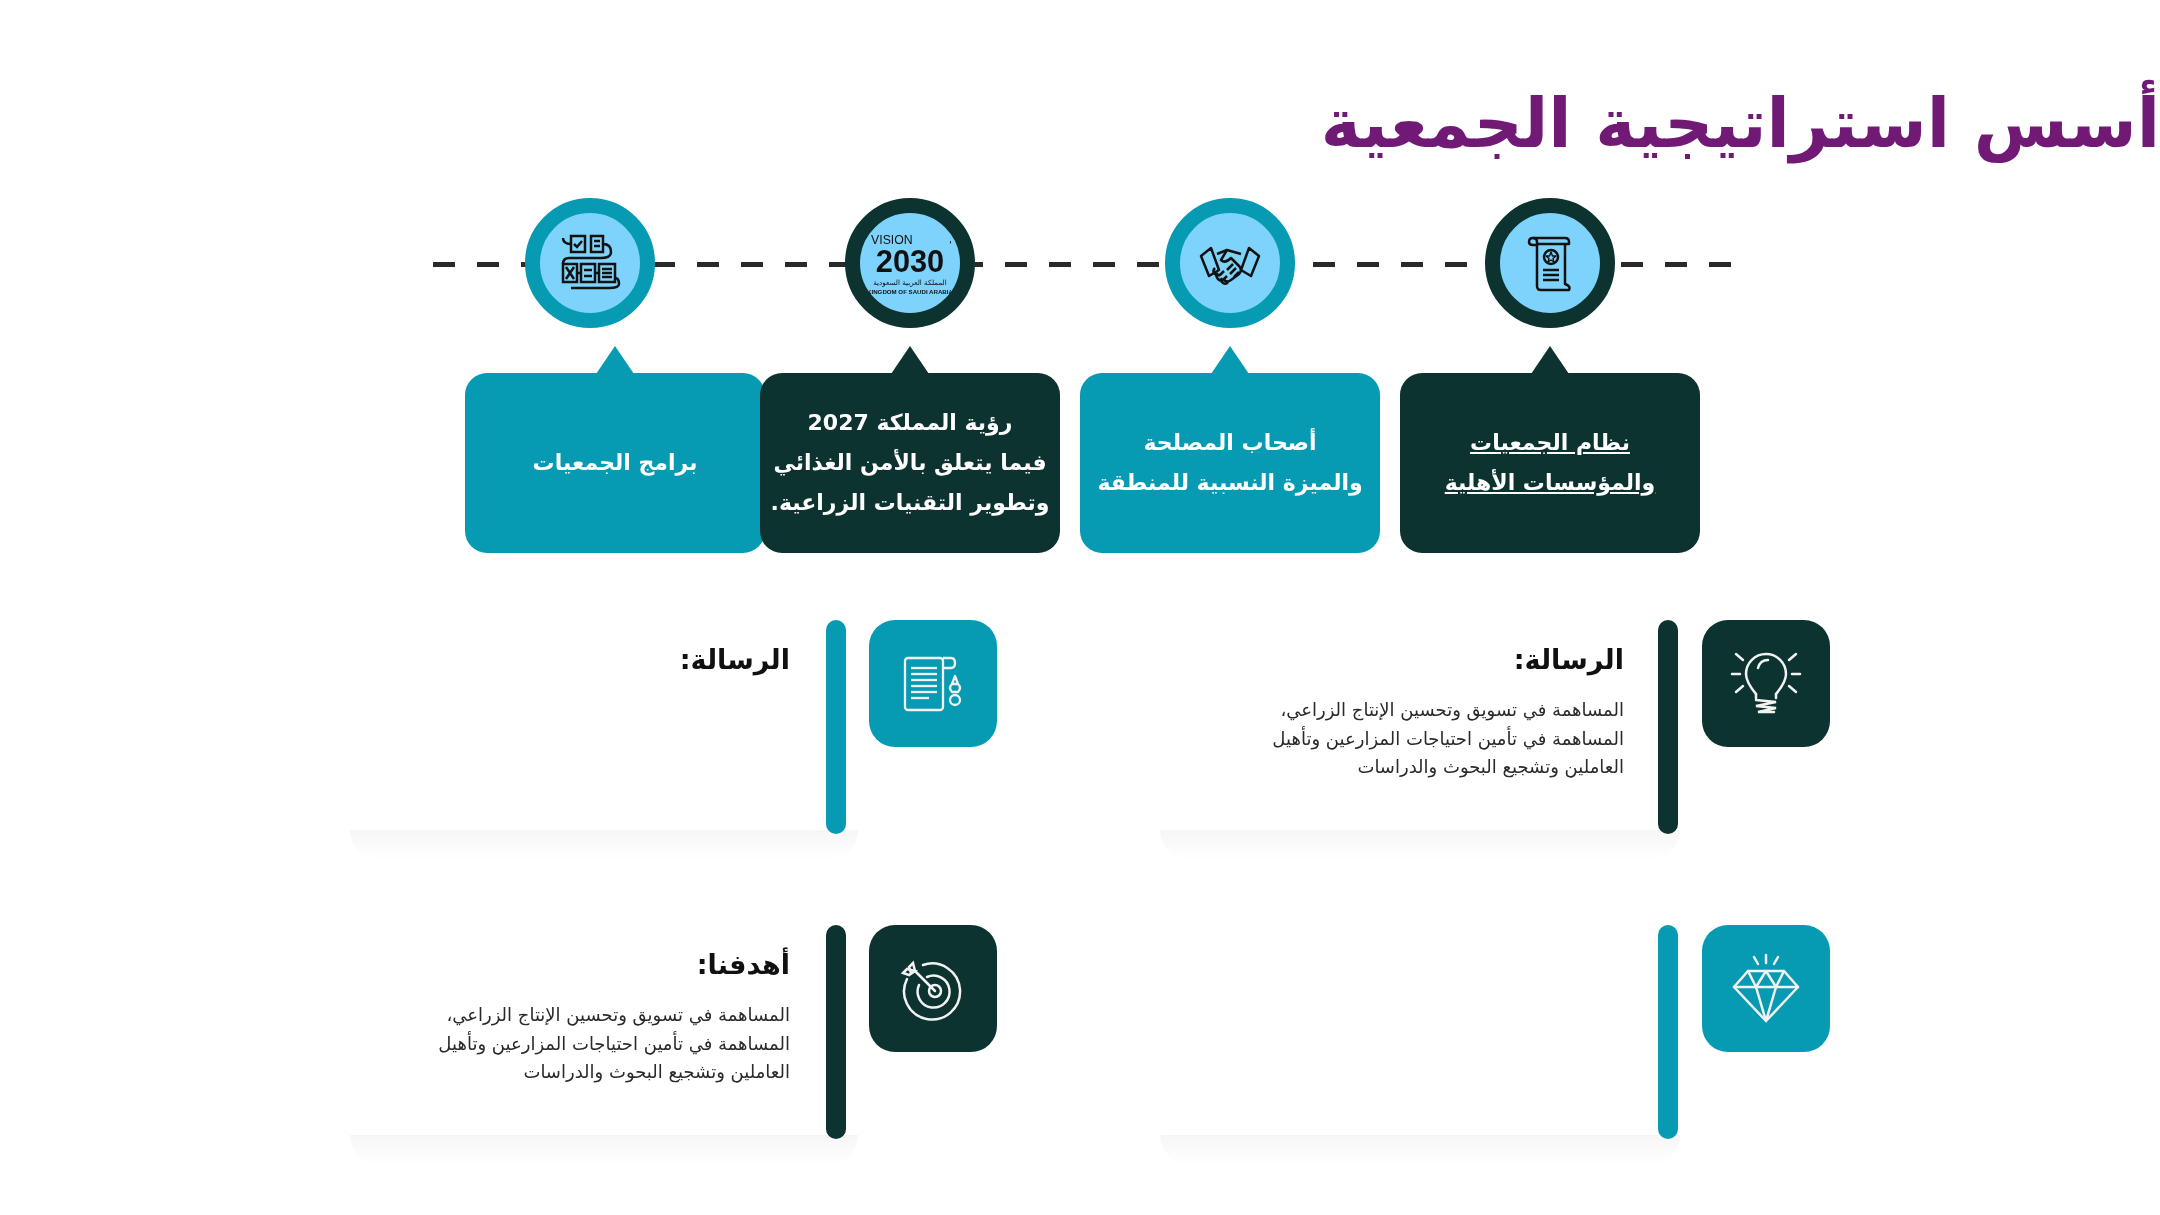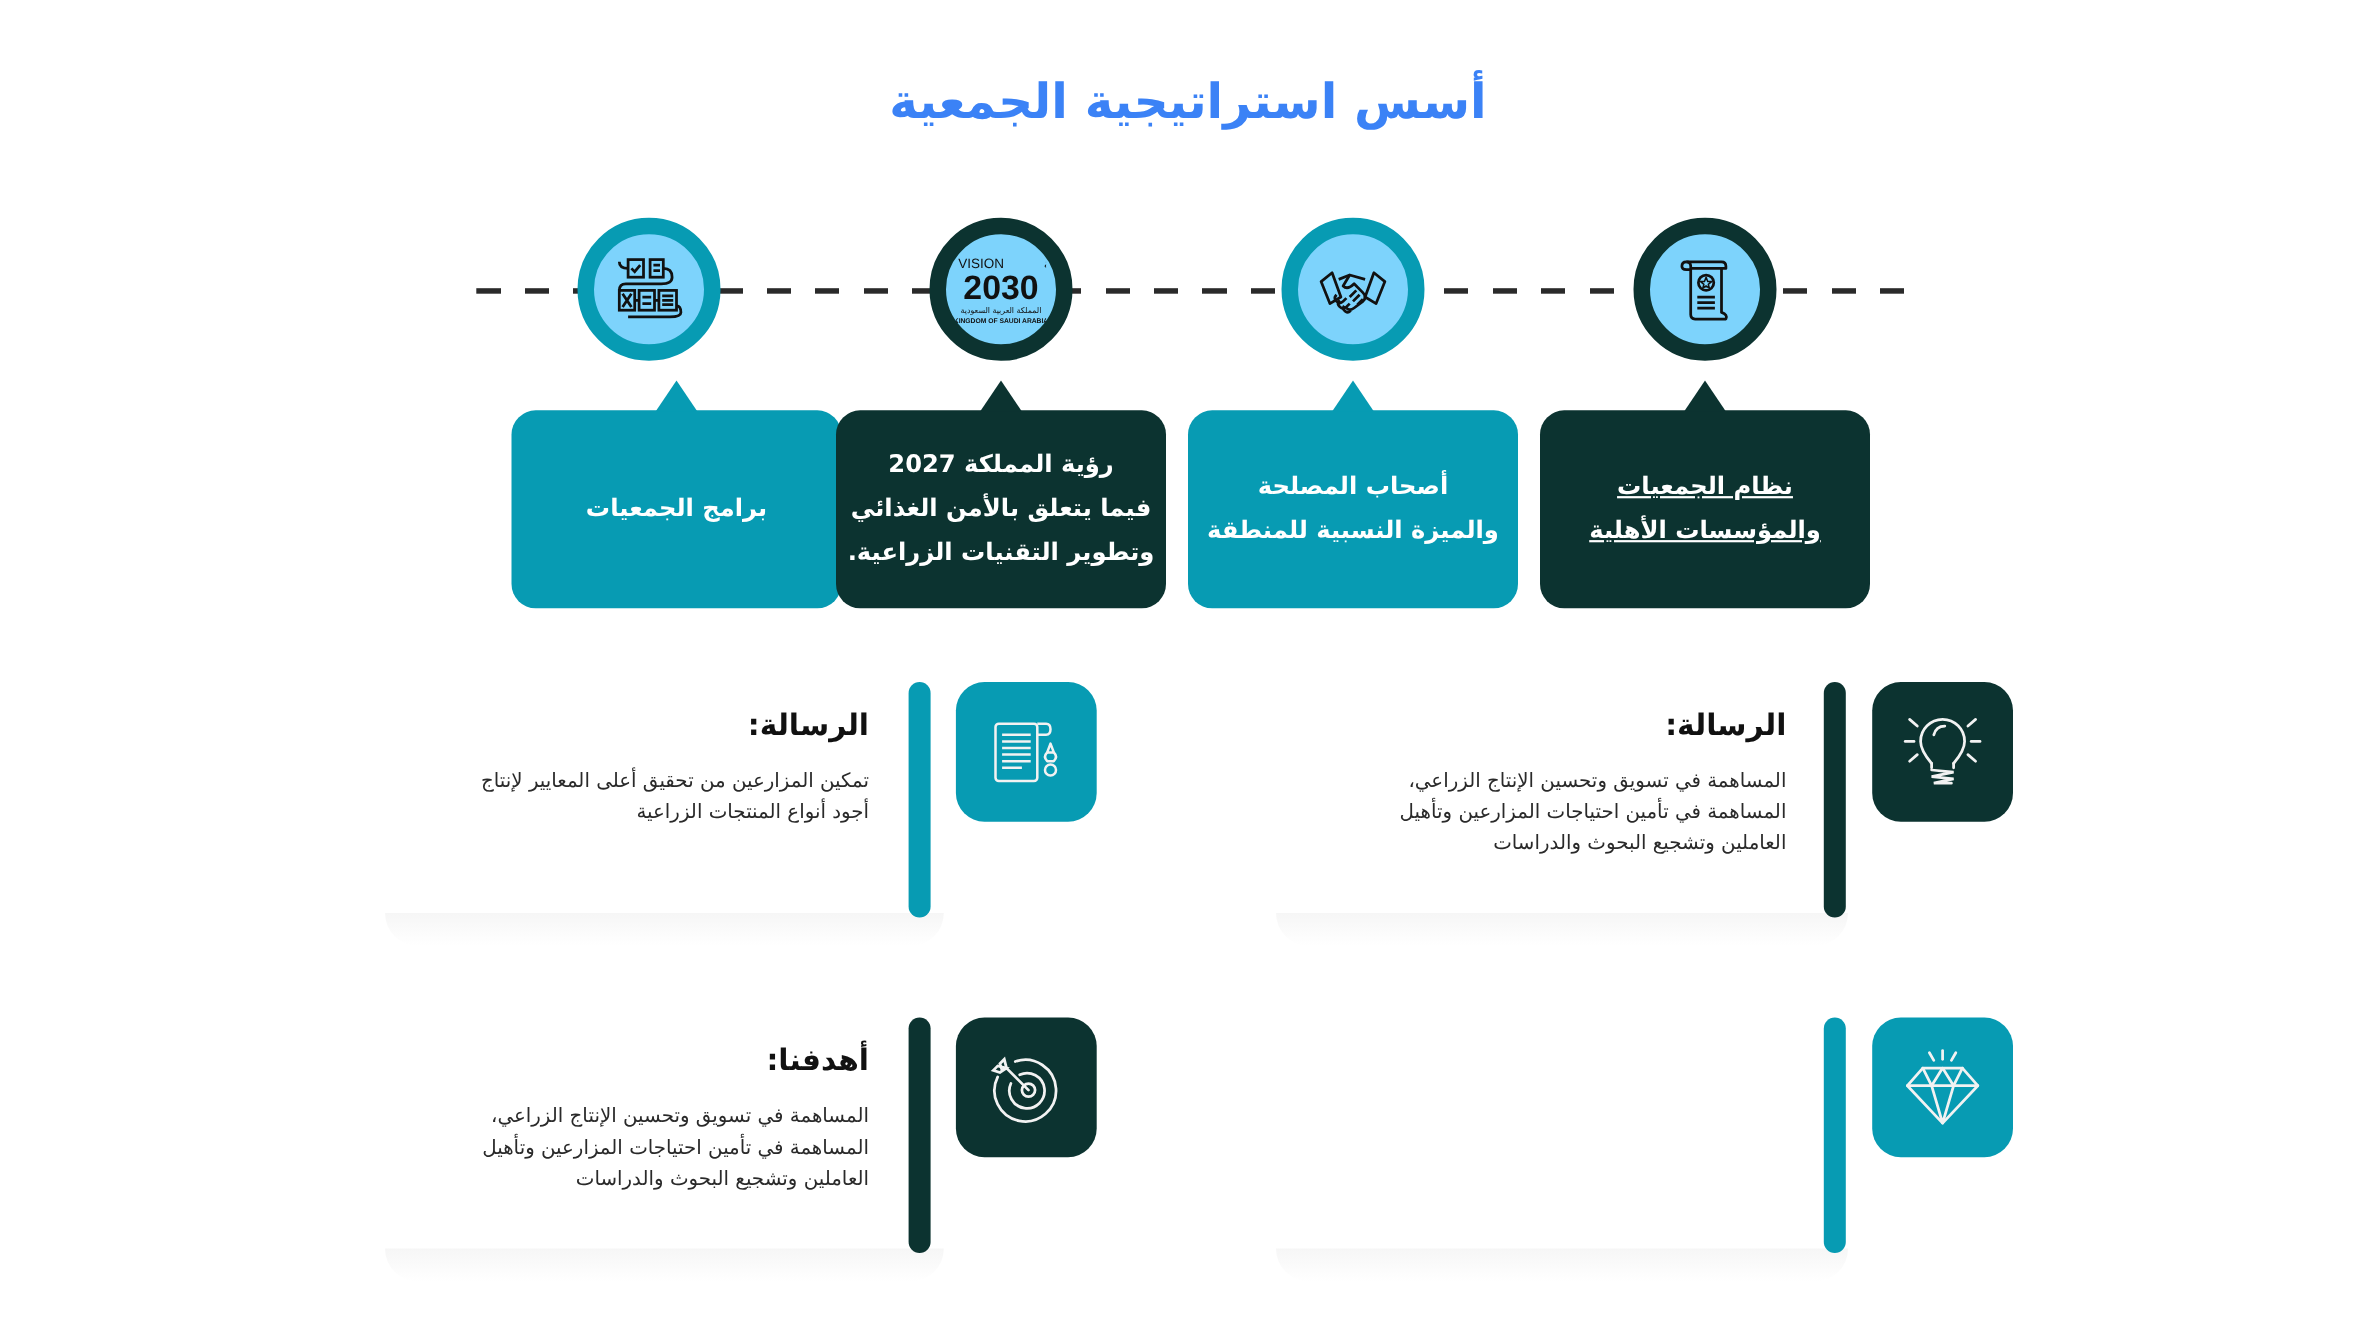--- a/index.html
+++ b/index.html
@@ -1,17 +1,17 @@
 <!DOCTYPE html>
 <html><head>
 <meta charset="utf-8">
 <style>
   html, body { margin: 0; padding: 0; background: #ffffff; }
   body { width: 2160px; height: 1215px; position: relative; overflow: hidden; font-family: "DejaVu Sans", sans-serif; }
-  .title { position: absolute; left: 0; right: 0; top: 38px; text-align: center; font-size: 44px; font-weight: bold; color: #3b82f6; direction: rtl; letter-spacing: 0; }
+  .title { position: absolute; left: 0; right: 0; top: 38px; font-size: 68px; font-weight: bold; color: #701a75; direction: rtl; letter-spacing: 0; }
   .dash-line { position:absolute; left:433px; top:262px; width:1300px; height:5px;
      background: repeating-linear-gradient(to right, #2a2a2a 0 22px, transparent 22px 44px); }
   .circle { position: absolute; width: 100px; height: 100px; border-radius: 50%; border: 15px solid; background: #7dd3fc; top: 198px; display:flex; align-items:center; justify-content:center; }
   .circle.teal { border-color: #079bb3; }
   .circle.dark { border-color: #0c3330; }
   .circle svg { width: 66px; height: 66px; }
   .bubble { position: absolute; top: 373px; width: 300px; height: 180px; border-radius: 22px; color: #fff; display: flex; flex-direction: column; align-items: center; justify-content: center; direction: rtl; text-align: center; font-size: 22px; font-weight: bold; line-height: 40px; }
   .bubble::before { content: ""; position: absolute; top: -27px; left: 50%; margin-left: -19px; width: 0; height: 0; border-left: 19px solid transparent; border-right: 19px solid transparent; border-bottom: 28px solid; border-bottom-color: inherit; }
   .bubble.teal { background: #079bb3; border-color: #079bb3; }
   .bubble.dark { background: #0c3330; border-color: #0c3330; }
@@ -147,22 +147,20 @@
       <line x1="18" y1="42" x2="44" y2="42"></line>
         <line x1="18" y1="48" x2="44" y2="48"></line>
         <line x1="18" y1="54" x2="36" y2="54"></line>
       <path d="M62 32 l3 8 h-6 z"></path>
         <path d="M59 40 q-4 4 0 8 h6 q4 -4 0 -8"></path>
         <circle cx="62" cy="56" r="5"></circle>
     </svg>
   </div>
   <div class="txt" style="right:218px;">
     <div class="heading">الرسالة:</div>
-    <div class="body">تمكين المزارعين من تحقيق أعلى المعايير لإنتاج
-أجود أنواع المنتجات الزراعية</div>
   </div>
 </div>
 
 <div class="card" style="left:1140px; top:925px;">
   <div class="shadow" style="left:20px; right:160px; top:210px; bottom:auto;"></div>
   <div class="bar teal-bg" style="left:518px;"></div>
   <div class="icon-box teal-bg" style="left:562px;">
     <svg viewBox="0 0 80 80" fill="none" stroke="#f2f2f2" stroke-width="2.5" stroke-linejoin="round" stroke-linecap="round">
       <line x1="40" y1="6" x2="40" y2="14"></line>
         <line x1="28" y1="8" x2="32" y2="15"></line>

